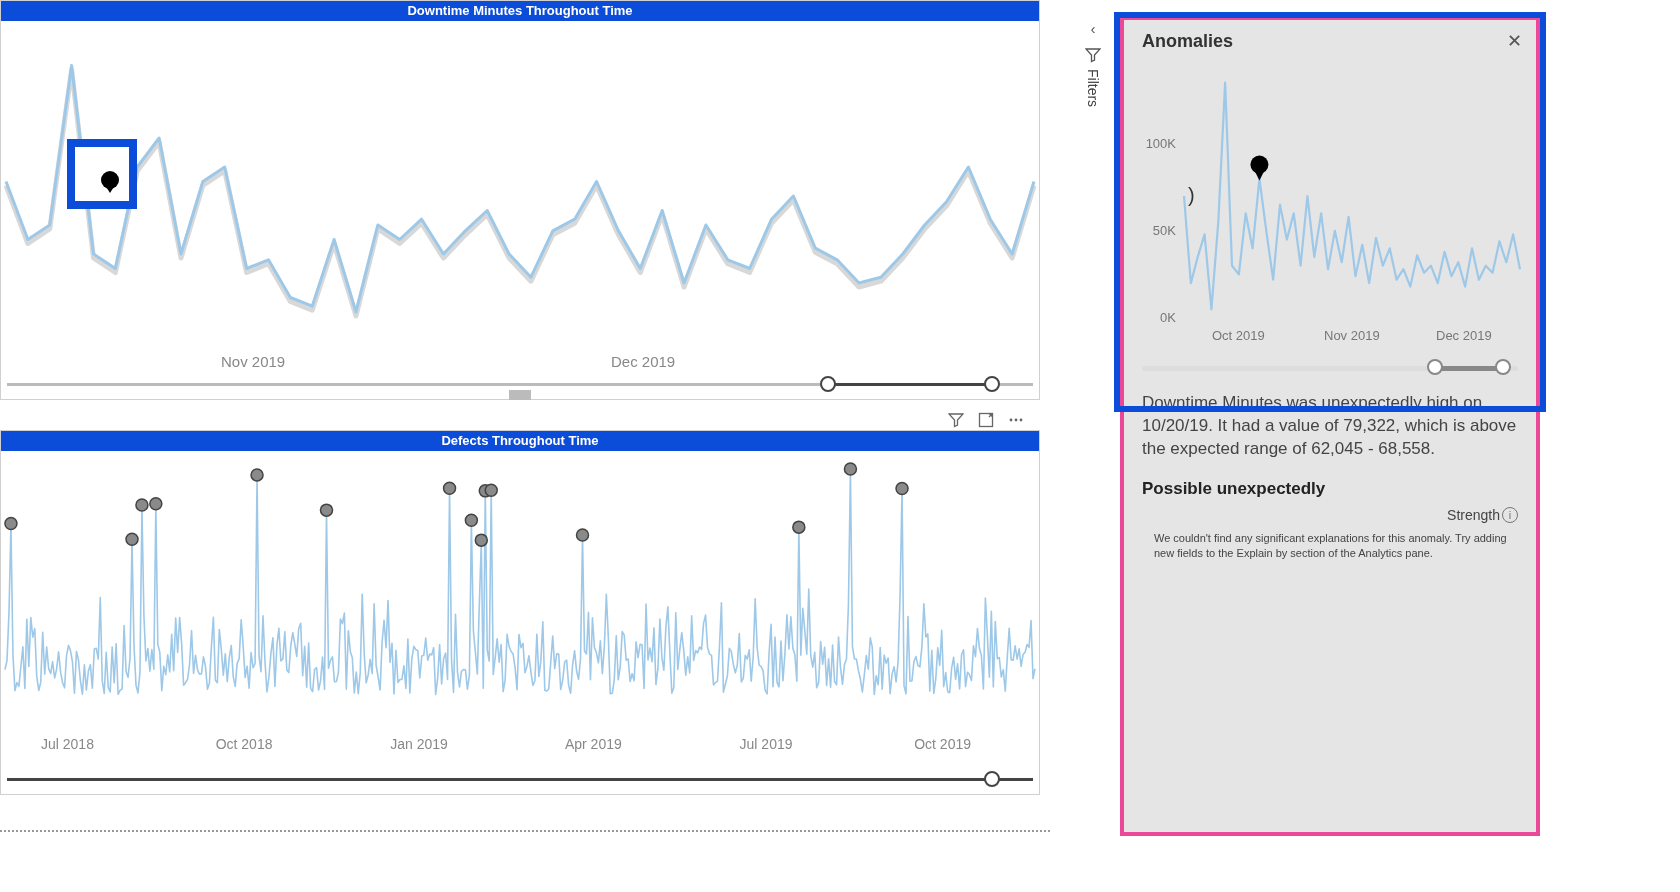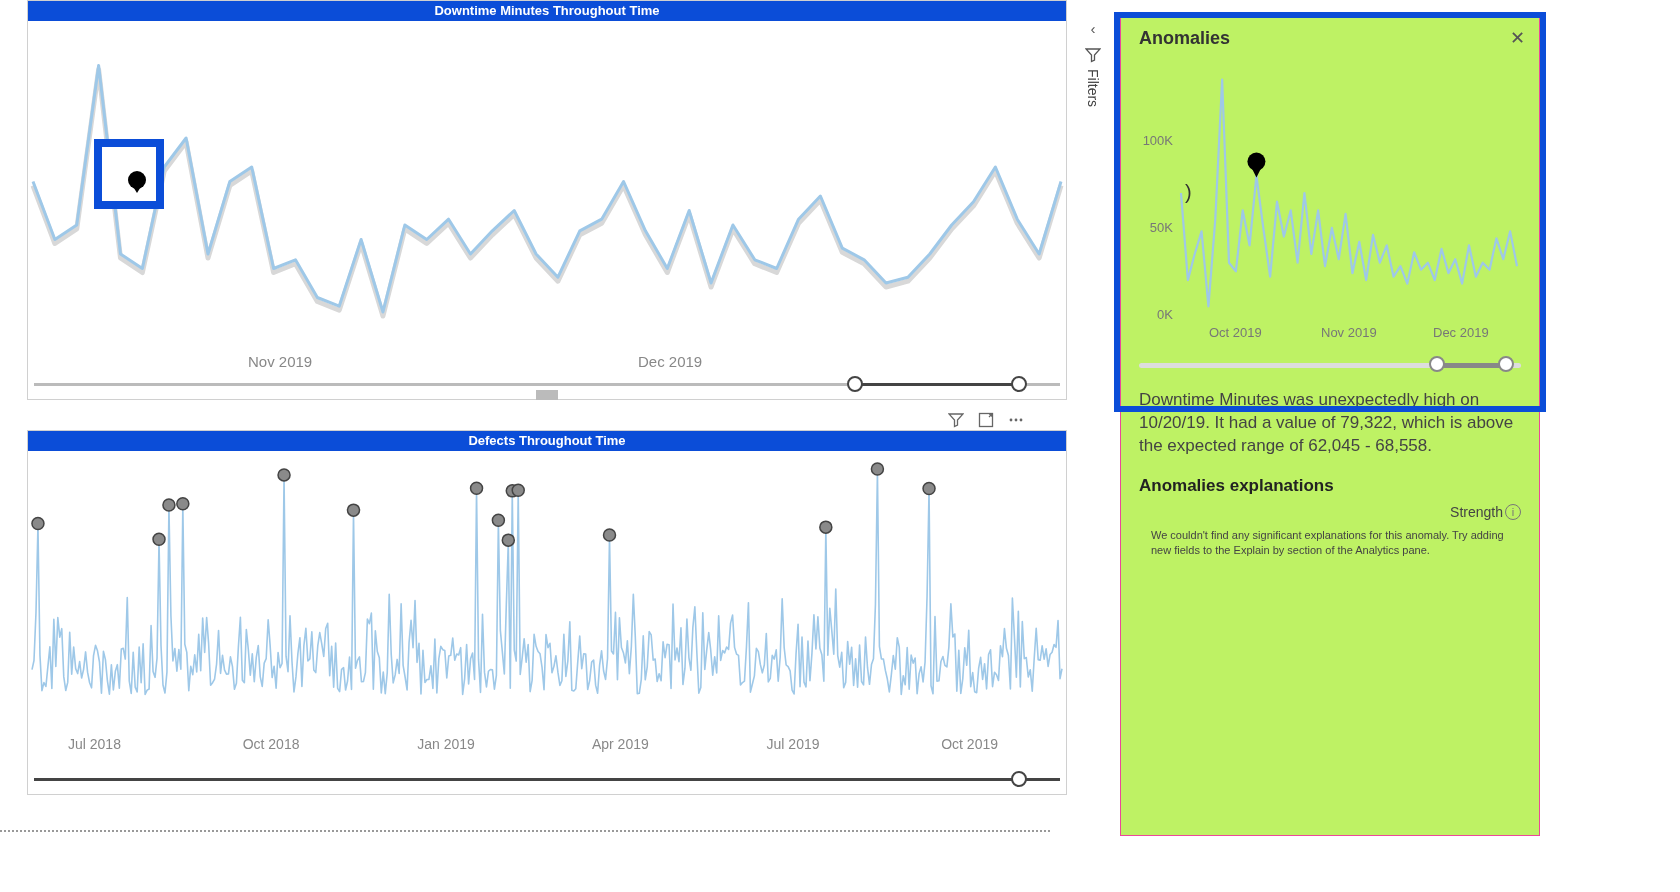--- a/index.html
+++ b/index.html
@@ -15,21 +15,20 @@
     position: absolute;
     left: 0; top: 0;
     width: 1050px;
     height: 820px;
   }
   .chart-card {
     position: absolute;
     left: 0;
     width: 1040px;
     border: 1px solid #d0d0d0;
-    margin-left: 27px;
   }
   .chart-card.top { top: 0; height: 400px; }
   .chart-card.bottom { top: 430px; height: 365px; }
   .chart-header {
     background: #0b5ed7;
     background: #1e4fce;
     background: #1247c9;
     background: #0b4dd8;
     height: 20px;
     color: #fff;
@@ -70,22 +69,22 @@
   .filters-tab .label {
     writing-mode: vertical-rl;
     font-size: 14px;
     color: #444;
   }
   .anomaly-panel {
     position: absolute;
     left: 1120px; top: 16px;
     width: 420px;
     height: 820px;
-    background: #bef264;
-    border: 1px solid #ec4899;
+    background: #e5e5e5;
+    border: 4px solid #ec4899;
     padding: 6px 0 0 0;
   }
   .anomaly-hl {
     position: absolute;
     left: 1114px; top: 12px;
     width: 432px; height: 400px;
     border: 6px solid #0b4dd8;
     pointer-events: none;
     z-index: 10;
   }
@@ -301,20 +300,20 @@
         </g>
       </svg>
   </div>
   <div class="anomaly-slider">
     <div class="track"></div>
     <div class="track sel" id="mini-sel" style="left: 78%; right: 4%;"></div>
     <div class="handle" id="mini-h1" style="left: calc(78% - 8px);"></div>
     <div class="handle" id="mini-h2" style="left: calc(96% - 8px);"></div>
   </div>
   <div class="anomaly-text">Downtime Minutes was unexpectedly high on 10/20/19. It had a value of 79,322, which is above the expected range of 62,045 - 68,558.</div>
-  <div class="anomaly-sub">Anomalies explanations</div>
+  <div class="anomaly-sub">Possible unexpectedly</div>
   <div class="strength-row">
     <span>Strength</span>
     <span class="info-icon">i</span>
   </div>
   <div class="expl-text">We couldn't find any significant explanations for this anomaly. Try adding new fields to the Explain by section of the Analytics pane.</div>
 </div>
 <div class="anomaly-hl"></div>
 
 </body></html>

